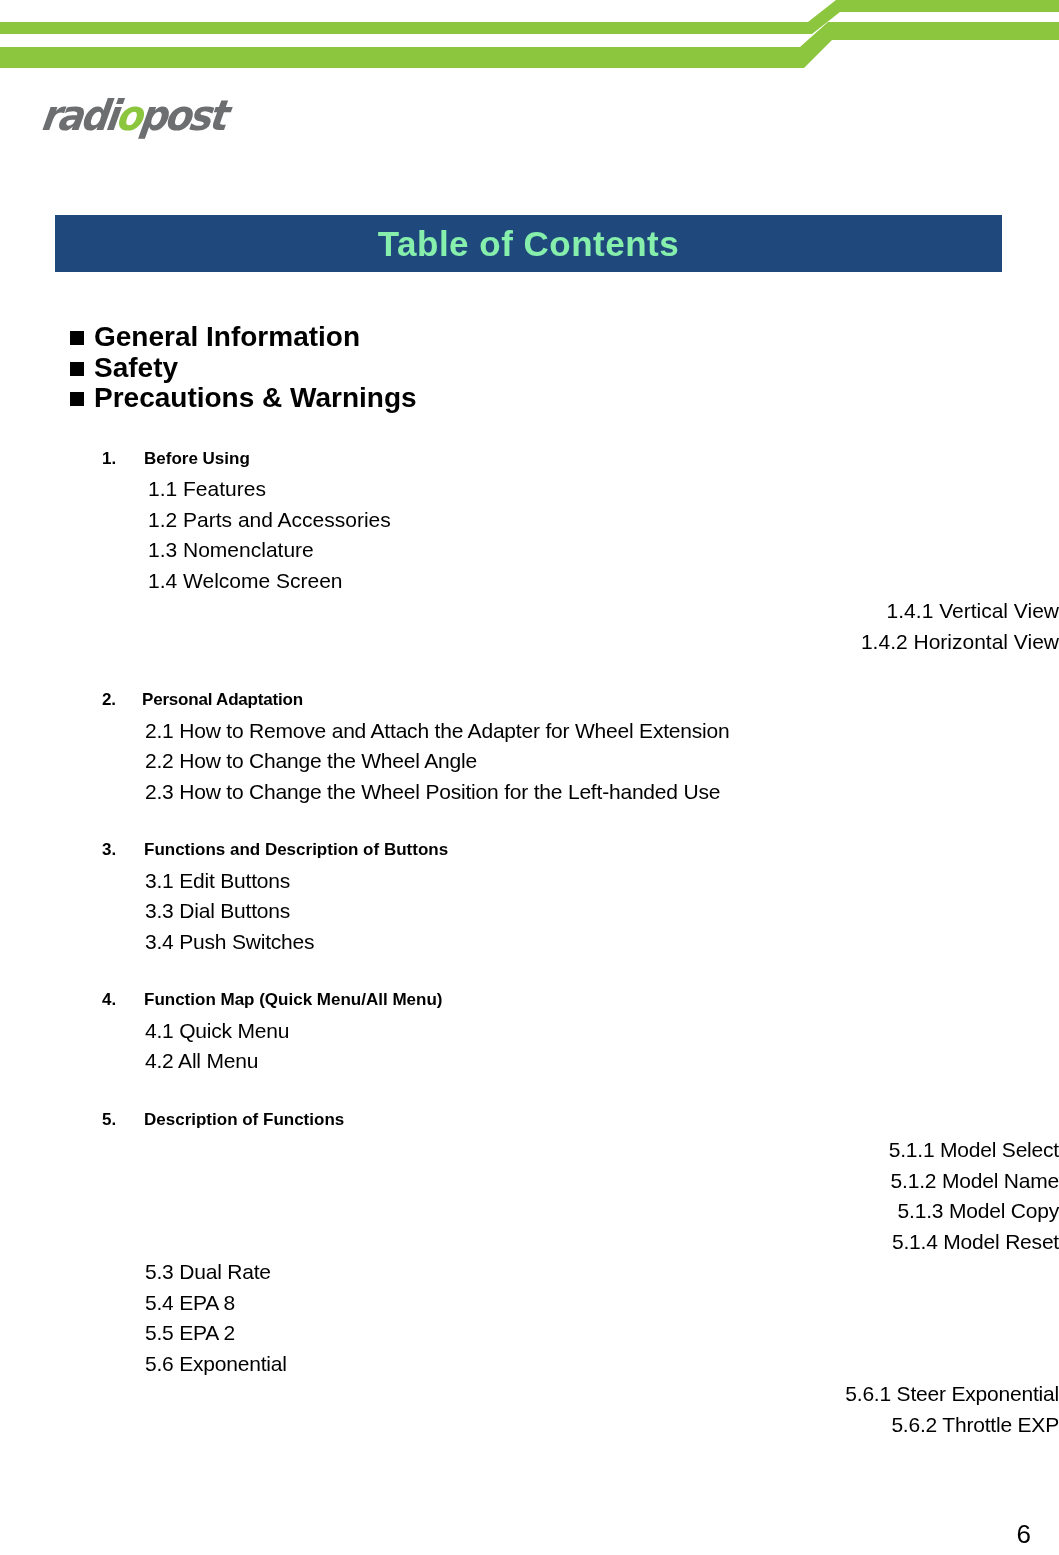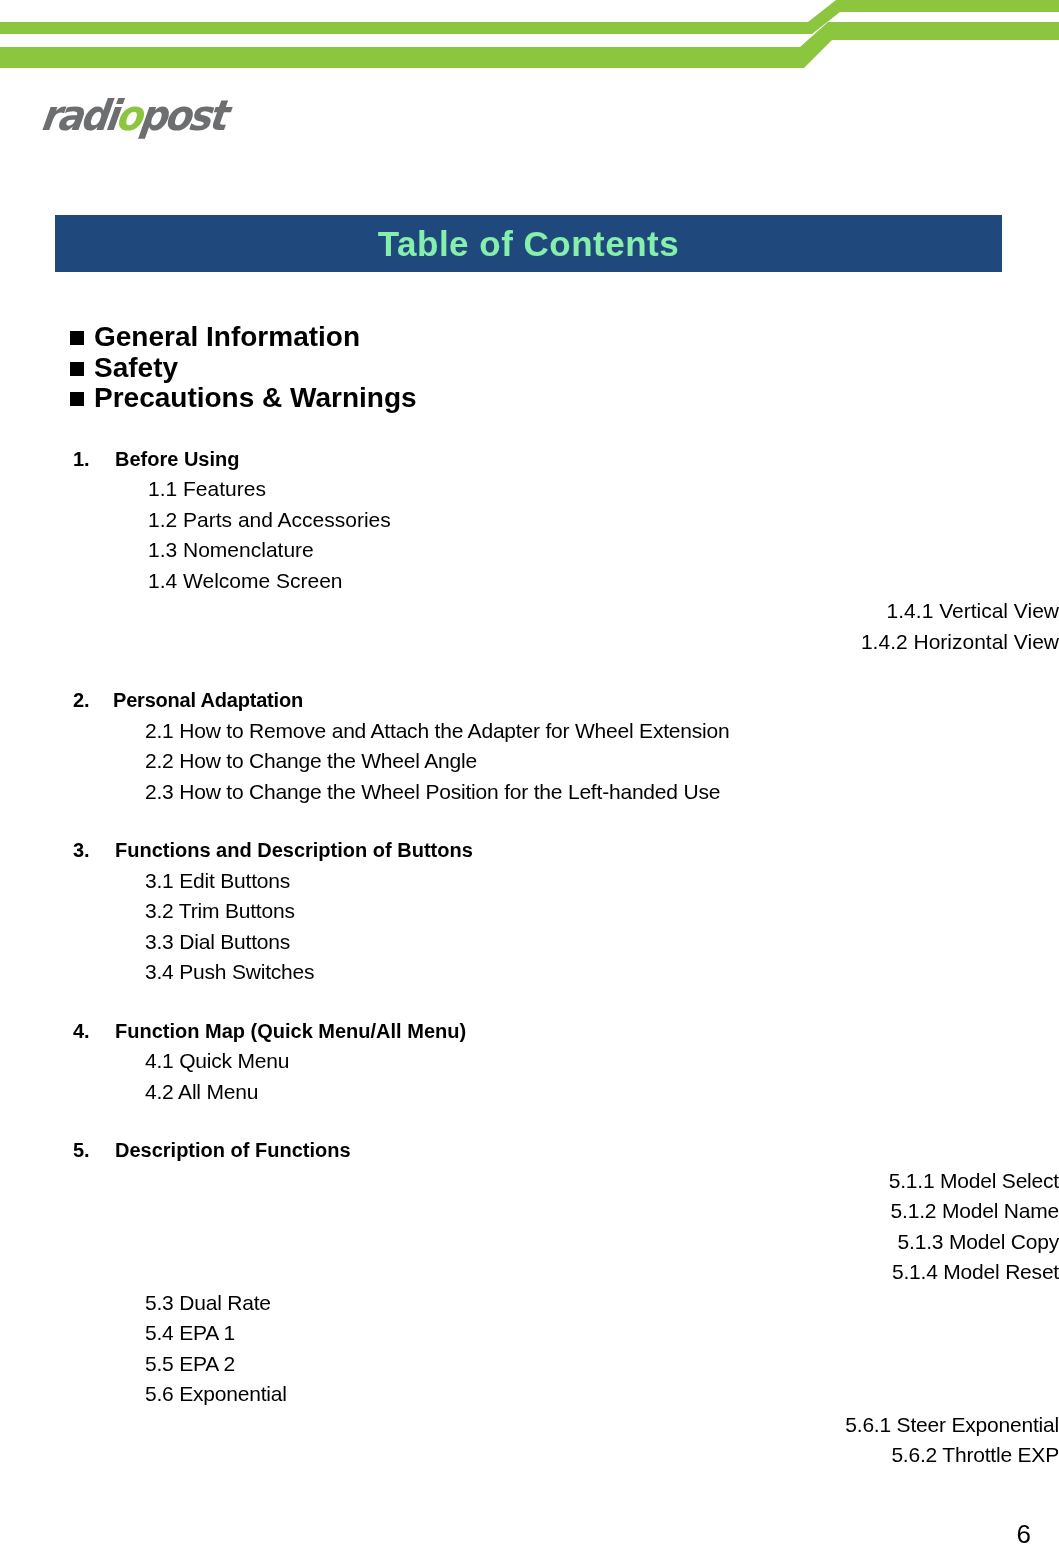--- a/index.html
+++ b/index.html
@@ -104,25 +104,25 @@
     display: inline-block;
     padding-left: 24px;
   }
 
   .spacer-lg { height: 30px; }
   .spacer-md { height: 28px; }
 
   .sec {
     position: relative;
     height: 30.5px;
-    font-size: 20px;
-    font-weight: 700;
-    line-height: 30.5px;
-    white-space: nowrap;
-    padding-left: 73px;
+    font-size: 17px;
+    font-weight: 700;
+    line-height: 30.5px;
+    white-space: nowrap;
+    padding-left: 102px;
   }
   .sec .num {
     display: inline-block;
     width: 42px;
   }
 
   .lv2 {
     height: 30.5px;
     font-size: 21px;
     font-weight: 400;
@@ -210,21 +210,20 @@
   <div class="lv2 cond">2.1 How to Remove and Attach the Adapter for Wheel Extension</div>
   <div class="lv2 cond">2.2 How to Change the Wheel Angle</div>
   <div class="lv2 cond">2.3 How to Change the Wheel Position for the Left-handed Use</div>
 
   <div class="spacer-md"></div>
 
   <div class="sec">
     <span class="num">3.</span><span>Functions and Description of Buttons</span>
   </div>
   <div class="lv2 cond">3.1 Edit Buttons</div>
-  <div class="lv2 cond">3.2 Trim Buttons</div>
   <div class="lv2 cond">3.3 Dial Buttons</div>
   <div class="lv2 cond">3.4 Push Switches</div>
 
   <div class="spacer-md"></div>
 
   <div class="sec">
     <span class="num">4.</span><span>Function Map (Quick Menu/All Menu)</span>
   </div>
   <div class="lv2 cond">4.1 Quick Menu</div>
   <div class="lv2 cond">4.2 All Menu</div>
@@ -232,21 +231,21 @@
   <div class="spacer-md"></div>
 
   <div class="sec">
     <span class="num">5.</span><span>Description of Functions</span>
   </div>
   <div class="lv3 cond">5.1.1 Model Select</div>
   <div class="lv3 cond">5.1.2 Model Name</div>
   <div class="lv3 cond">5.1.3 Model Copy</div>
   <div class="lv3 cond">5.1.4 Model Reset</div>
   <div class="lv2 cond">5.3 Dual Rate</div>
-  <div class="lv2 cond">5.4 EPA 1</div>
+  <div class="lv2 cond">5.4 EPA 8</div>
   <div class="lv2 cond">5.5 EPA 2</div>
   <div class="lv2 cond">5.6 Exponential</div>
   <div class="lv3 cond">5.6.1 Steer Exponential</div>
   <div class="lv3 cond">5.6.2 Throttle EXP</div>
 
 </div>
 
 <div id="page-number">6</div>
 
 </body></html>

